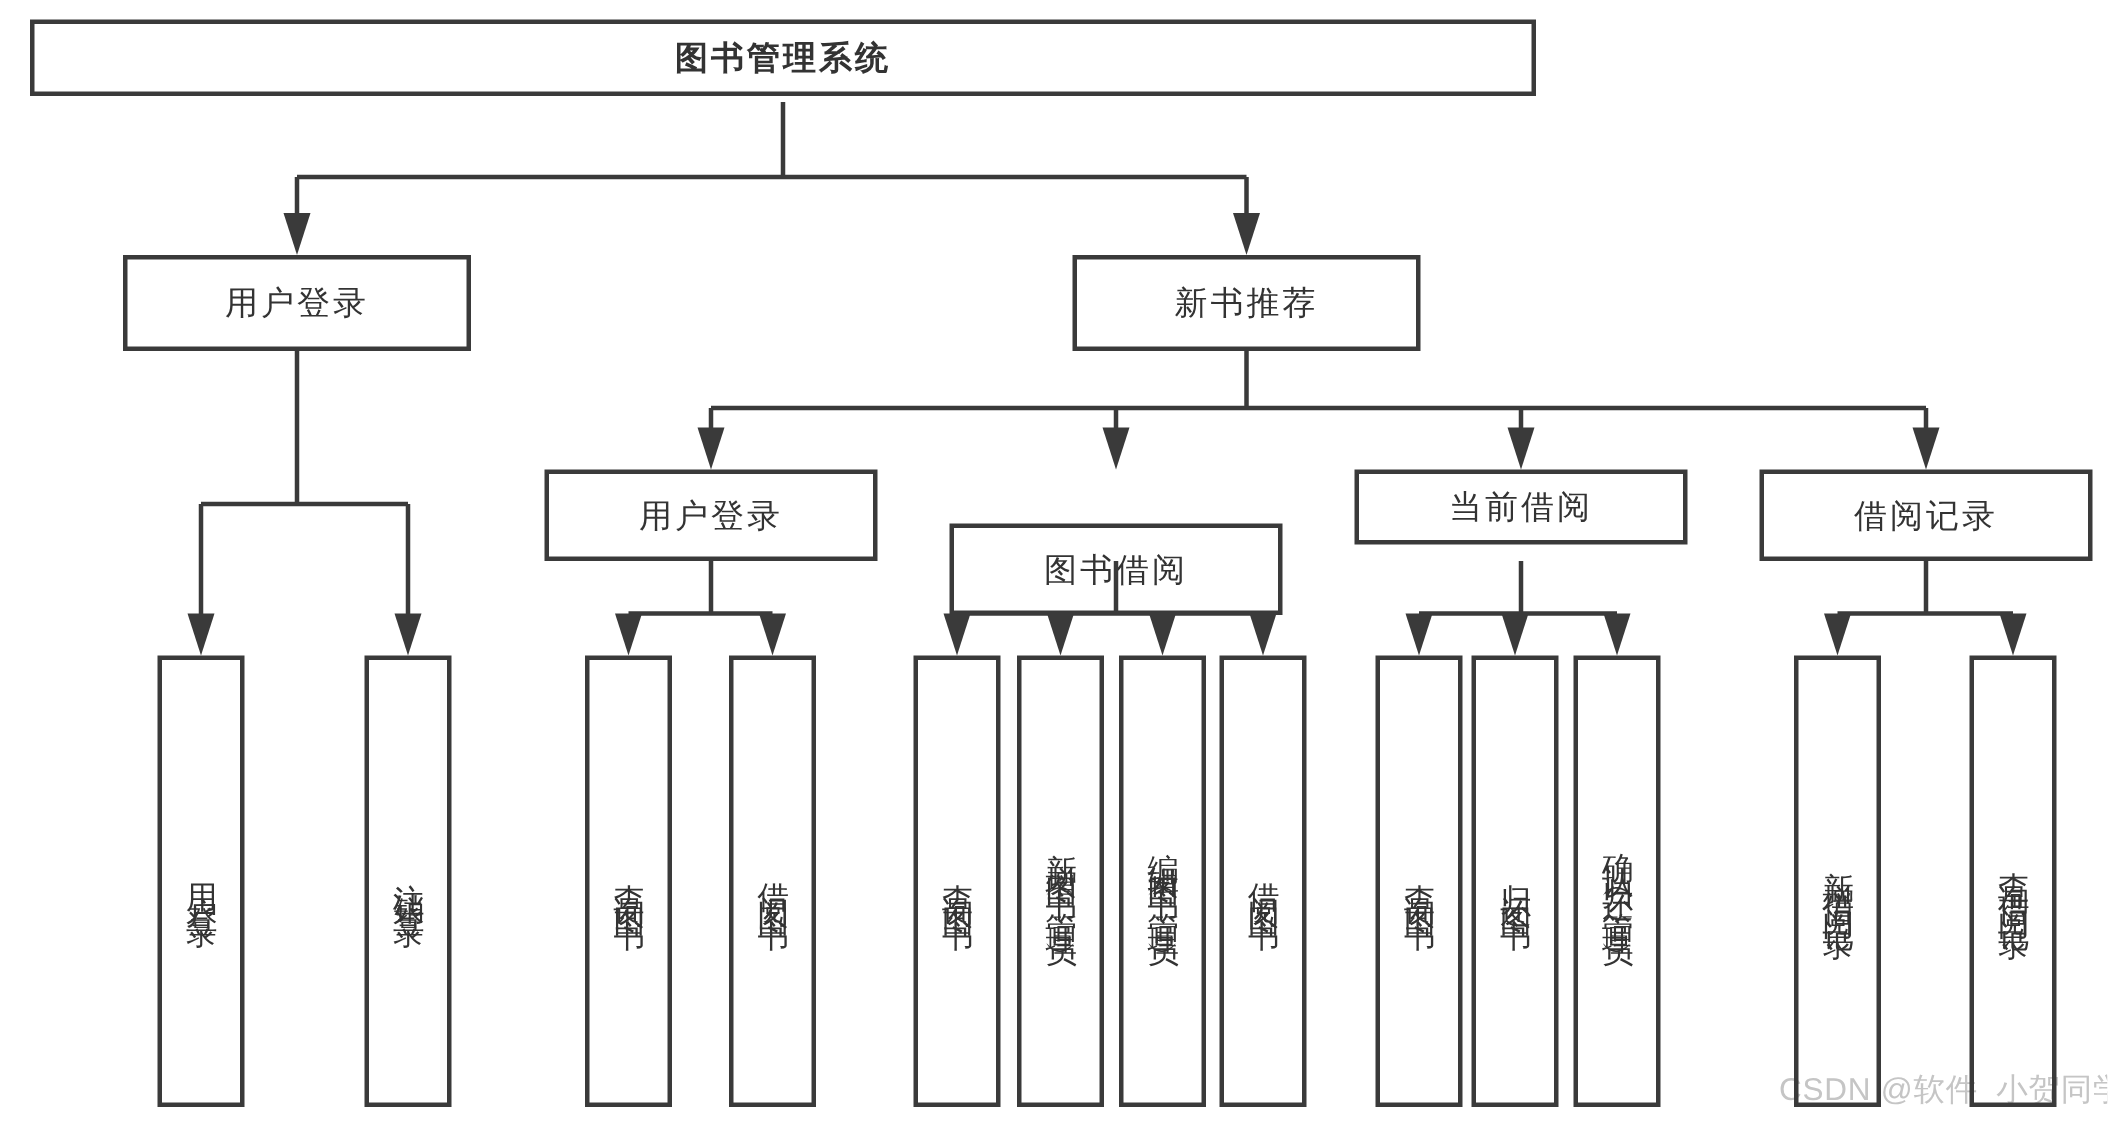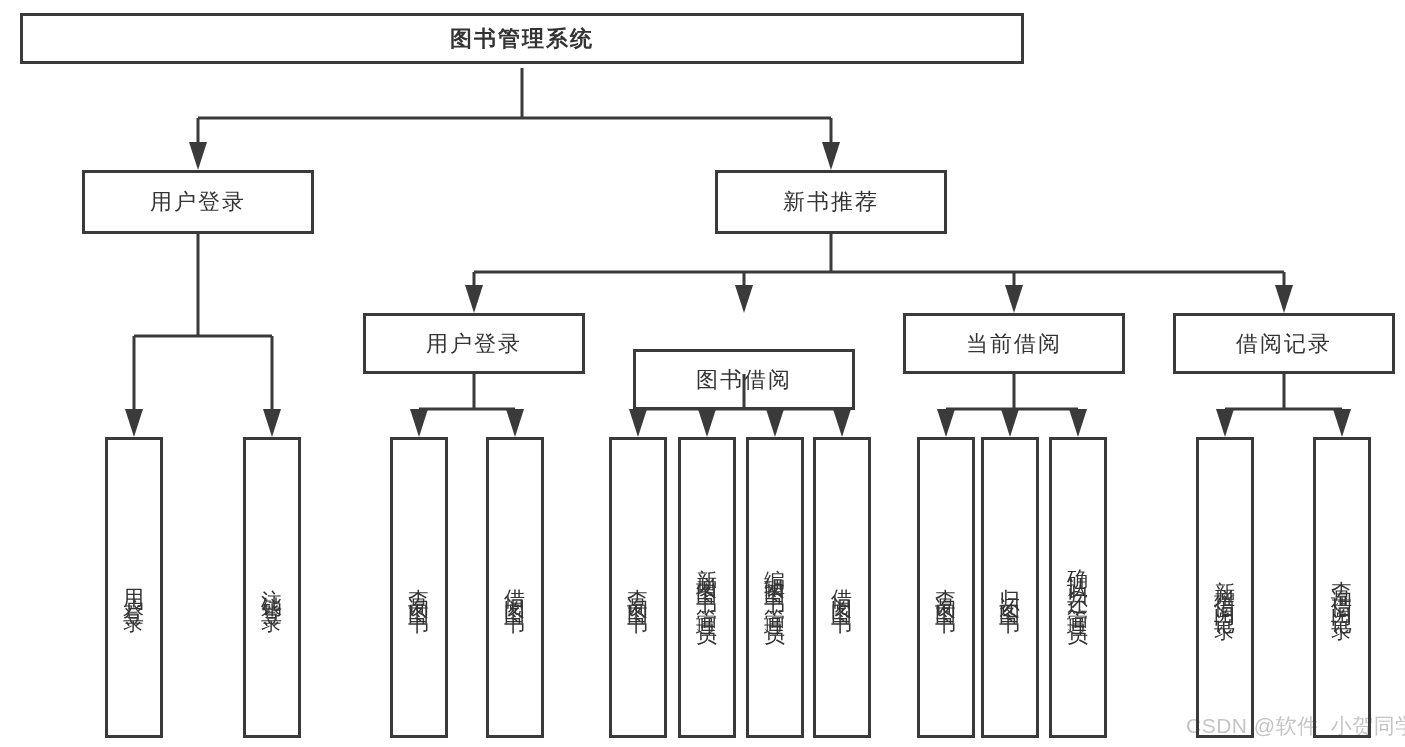--- a/index.html
+++ b/index.html
@@ -44,21 +44,21 @@
   </div>
 
   <div class="node h" style="left:363px;top:313px;width:222px;height:61px;">
     <span>用户登录</span>
   </div>
 
   <div class="node h" style="left:633px;top:313px;width:222px;height:61px;margin-top:36px;">
     <span>图书借阅</span>
   </div>
 
-  <div class="node h" style="left:903px;top:313px;width:222px;height:61px;">
+  <div class="node h" style="left:903px;top:313px;width:222px;height:50px;">
     <span>当前借阅</span>
   </div>
 
   <div class="node h" style="left:1173px;top:313px;width:222px;height:61px;">
     <span>借阅记录</span>
   </div>
 
   <div class="node vert" style="left:105px;top:437px;width:58px;height:301px;">
     <span>用户登录</span>
   </div>

